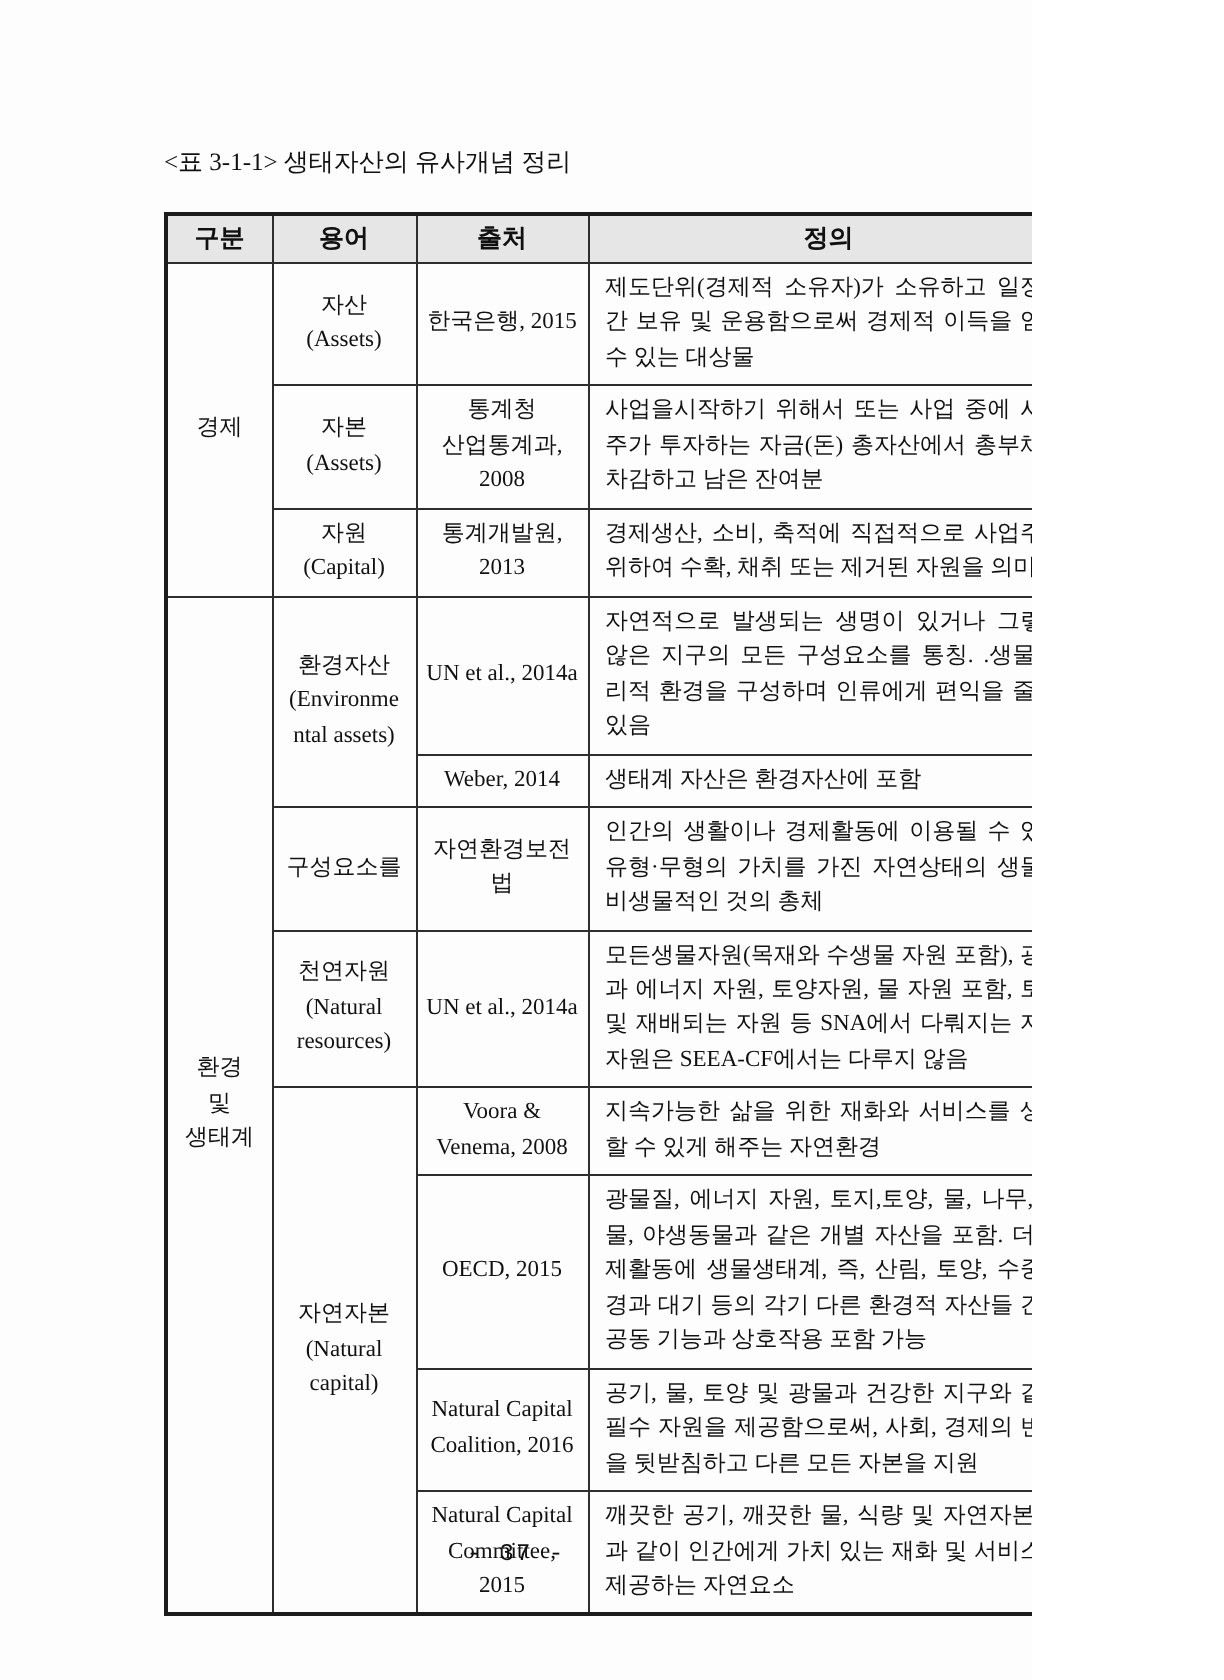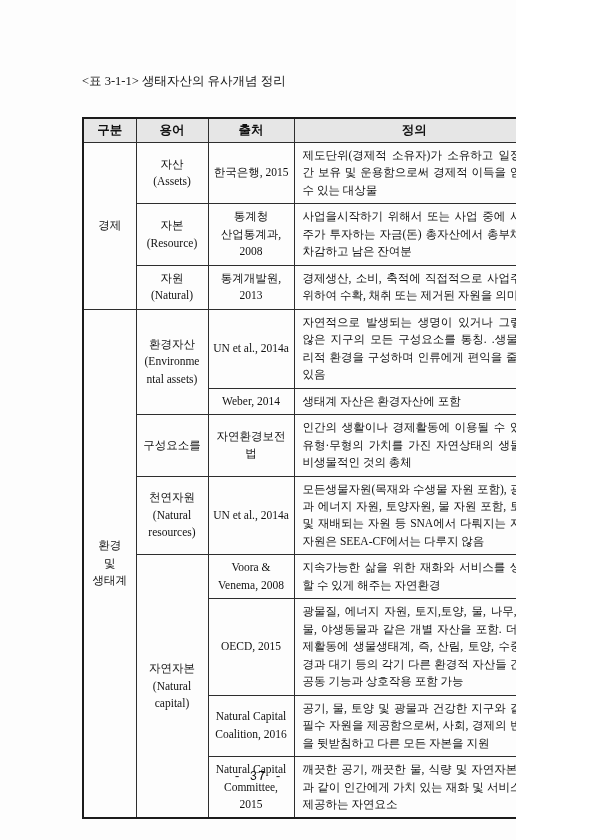--- a/index.html
+++ b/index.html
@@ -16,21 +16,21 @@
   .caption {
     position: absolute;
     left: 82px;
     top: 73px;
     font-size: 12.5px;
     white-space: nowrap;
   }
   table.tbl {
     position: absolute;
     left: 82px;
-    top: 117px;
+    top: 106px;
     width: 452px;
     border-collapse: collapse;
     table-layout: fixed;
     font-size: 11.5px;
     line-height: 1.52;
     border: 2px solid #1c1c1c;
   }
   .tbl col.c1 { width: 53px; }
   .tbl col.c2 { width: 72px; }
   .tbl col.c3 { width: 86px; }
@@ -92,29 +92,29 @@
     <tbody>
       <tr>
         <td class="cat" rowspan="3">경제</td>
         <td class="term">자산
 (Assets)</td>
         <td class="src">한국은행, 2015</td>
         <td class="def">제도단위(경제적 소유자)가 소유하고 일정기간 보유 및 운용함으로써 경제적 이득을 얻을 수 있는 대상물</td>
       </tr>
       <tr>
         <td class="term">자본
-(Resource)</td>
+(Assets)</td>
         <td class="src">통계청
 산업통계과,
 2008</td>
         <td class="def">사업을시작하기 위해서 또는 사업 중에 사업주가 투자하는 자금(돈) 총자산에서 총부채를 차감하고 남은 잔여분</td>
       </tr>
       <tr>
         <td class="term">자원
-(Natural)</td>
+(Capital)</td>
         <td class="src">통계개발원, 2013</td>
         <td class="def">경제생산, 소비, 축적에 직접적으로 사업주가 위하여 수확, 채취 또는 제거된 자원을 의미</td>
       </tr>
       <tr>
         <td class="cat" rowspan="8">환경
 및
 생태계</td>
         <td class="term" rowspan="2">환경자산
 (Environme
 ntal assets)</td>

